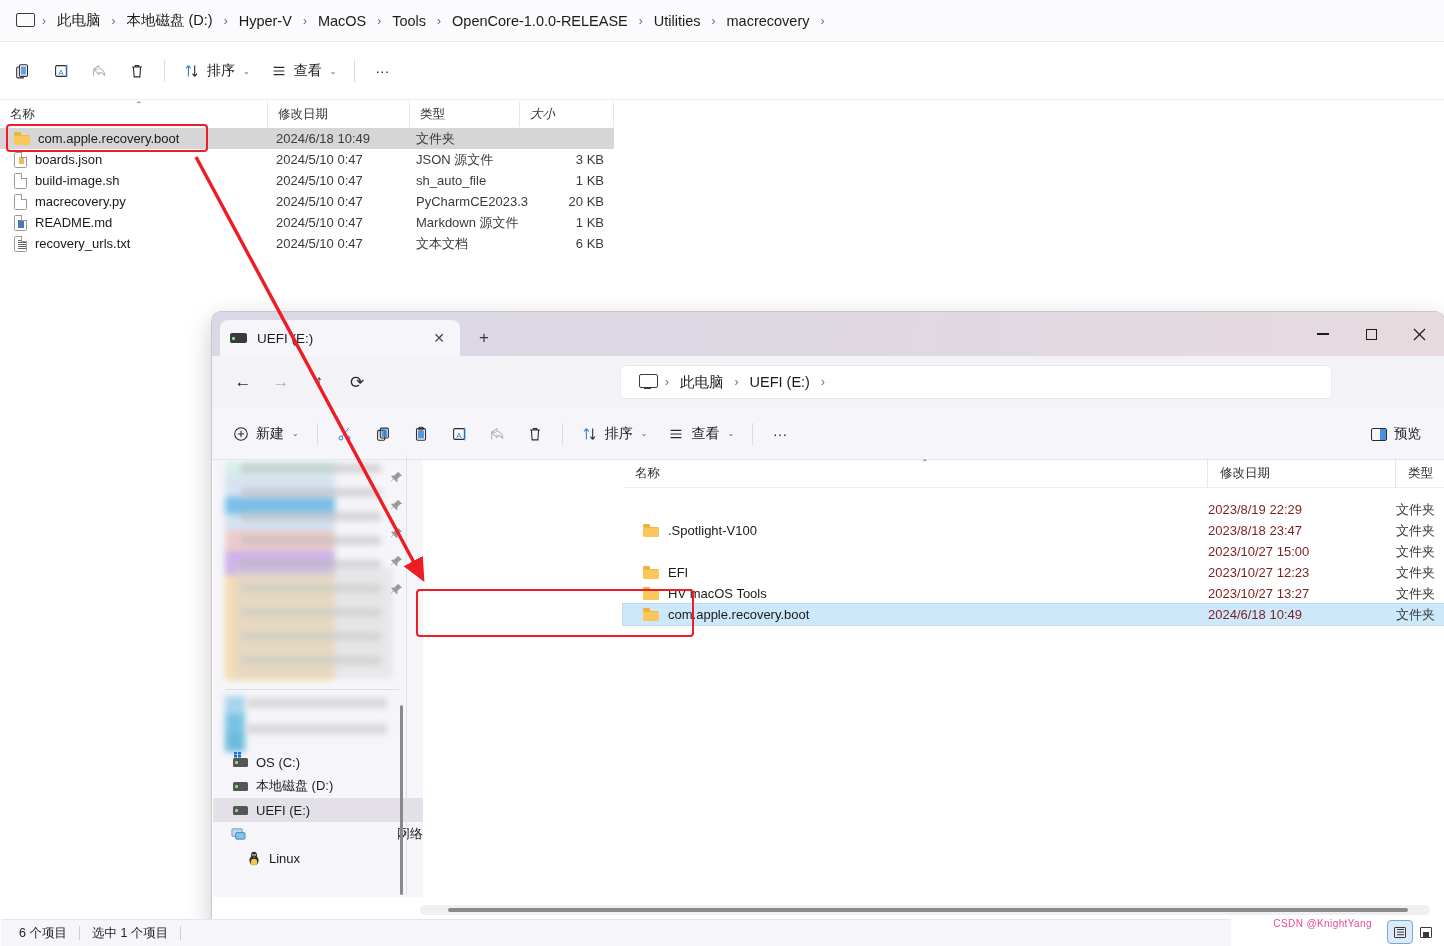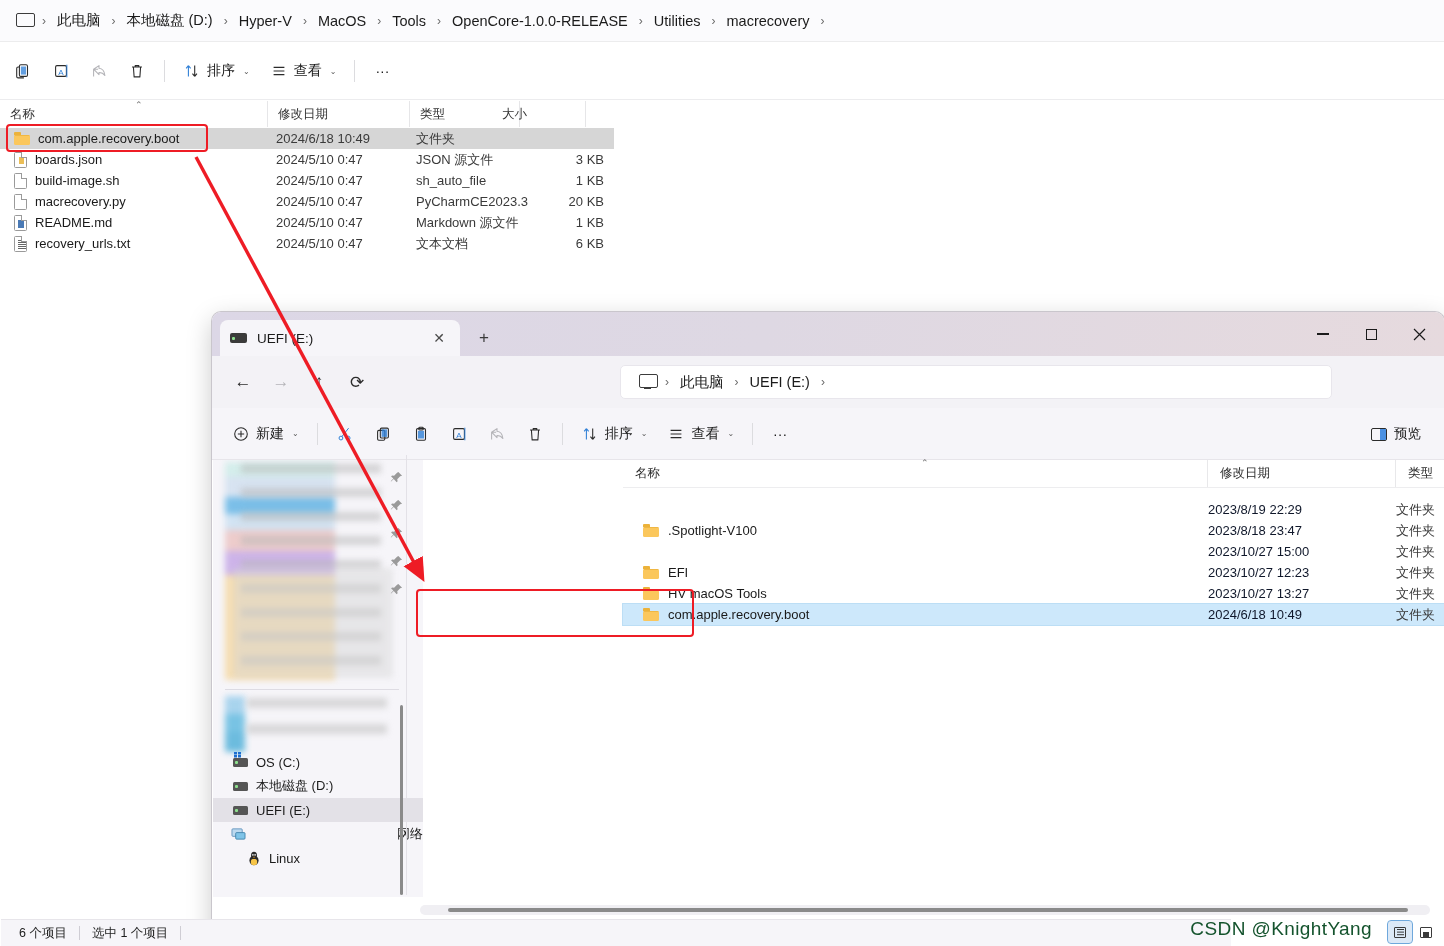--- a/index.html
+++ b/index.html
@@ -153,21 +153,21 @@
   
   #w2-pane { position:absolute; left:411px; top:148px; width:820px; height:437px; background:#ffffff; }
   #w2-cols { position:absolute; left:0; top:0; width:1033px; height:28px; background:#ffffff;
              border-bottom:1px solid #ededef; }
   .colh2 { position:absolute; top:0; height:27px; font-size:12.5px; color:#2d2d2d;
            display:flex; align-items:center; border-right:1px solid #e8e8ea; padding-left:12px; }
   #w2-cols .sortmark{ position:absolute; left:298px; top:-2px; font-size:9px; color:#6f6f6f; }
   .row2 { position:absolute; left:0; width:1016px; height:21px; display:flex; align-items:center; font-size:13px; color:#1a1a1a; }
   .row2.sel { background:#cde8fb; outline:1px solid #bcdef5; }
   .r2-name { position:absolute; left:0; width:560px; display:flex; align-items:center; gap:9px; padding-left:20px; }
-  .r2-date { position:absolute; left:585px; width:170px; color:#0f172a; }
+  .r2-date { position:absolute; left:585px; width:170px; color:#7f1d1d; }
   .r2-type { position:absolute; left:773px; width:140px; color:#3a3a3a; }
   .r2-size { position:absolute; left:915px; width:80px; color:#3a3a3a; }
 
   
   #w2-hscroll-track { position:absolute; left:420px; top:905px; width:1010px; height:10px; background:#f0eff3; border-radius:5px;}
   #w2-hscroll-thumb { position:absolute; left:448px; top:908px; width:960px; height:4px; background:#8a8a8a; border-radius:2px; }
   #w2-statusbar {
     position:absolute; left:1px; top:919px; width:1230px; height:27px;
     background:#f6f5f9; border-top:1px solid #e7e5ea;
     display:flex; align-items:center; padding-left:18px; gap:12px;
@@ -175,21 +175,21 @@
   .stat { font-size:12.5px; color:#1d1d1d; }
   .stat-sep { width:1px; height:14px; background:#cfcdd4; }
   #w2-viewmodes { position:absolute; right:6px; top:921px; display:flex; gap:2px; }
   .vmbtn { width:24px; height:22px; display:flex; align-items:center; justify-content:center; border-radius:3px; }
   .vmbtn.active { background:#dce9f7; outline:1px solid #6fa8dc; }
   .vm-ico { width:12px; height:11px; border:1.2px solid #3a3a3a; border-radius:1px; position:relative;}
   .vm-ico.details::after{content:"";position:absolute;left:1.5px;top:1.5px;width:7px;height:1px;background:#3a3a3a;
     box-shadow:0 2.6px 0 #3a3a3a,0 5.2px 0 #3a3a3a;}
   .vm-ico.icons::after{content:"";position:absolute;left:2px;top:4px;width:6px;height:5px;background:#3a3a3a;}
 
-  #watermark { position:absolute; right:72px; top:918px; font-size:19px; color:#14532d; letter-spacing:.4px; }
+  #watermark { position:absolute; right:72px; top:918px; font-size:10px; color:#ec4899; letter-spacing:.4px; }
 
   
   #redbox1 { position:absolute; left:6px; top:124px; width:202px; height:28px;
              border:2.4px solid #ee1c25; border-radius:4px; pointer-events:none; }
   #redbox2 { position:absolute; left:416px; top:589px; width:278px; height:48px;
              border:2.6px solid #ee1c25; border-radius:4px; pointer-events:none; }
   #arrow-svg { position:absolute; left:0; top:0; width:1444px; height:946px; pointer-events:none; }
 </style>
 </head>
 <body>
@@ -268,21 +268,21 @@
     <div class="colh" style="left:0;width:268px;">
       <span>名称</span>
       <span class="sortmark">⌃</span>
     </div>
     <div class="colh" style="left:268px;width:142px;">
       <span>修改日期</span>
       </div>
     <div class="colh" style="left:410px;width:110px;">
       <span>类型</span>
       </div>
-    <div class="colh" style="left:492px;width:94px;">
+    <div class="colh" style="left:520px;width:94px;font-style:italic;">
       <span>大小</span>
       </div>
   </div>
 
   <div id="w1-list">
     <div class="row1 sel">
       <div class="r1-name">
         <span class="folder-ico">
             <i class="tab"></i>
             <i class="bod"></i>

